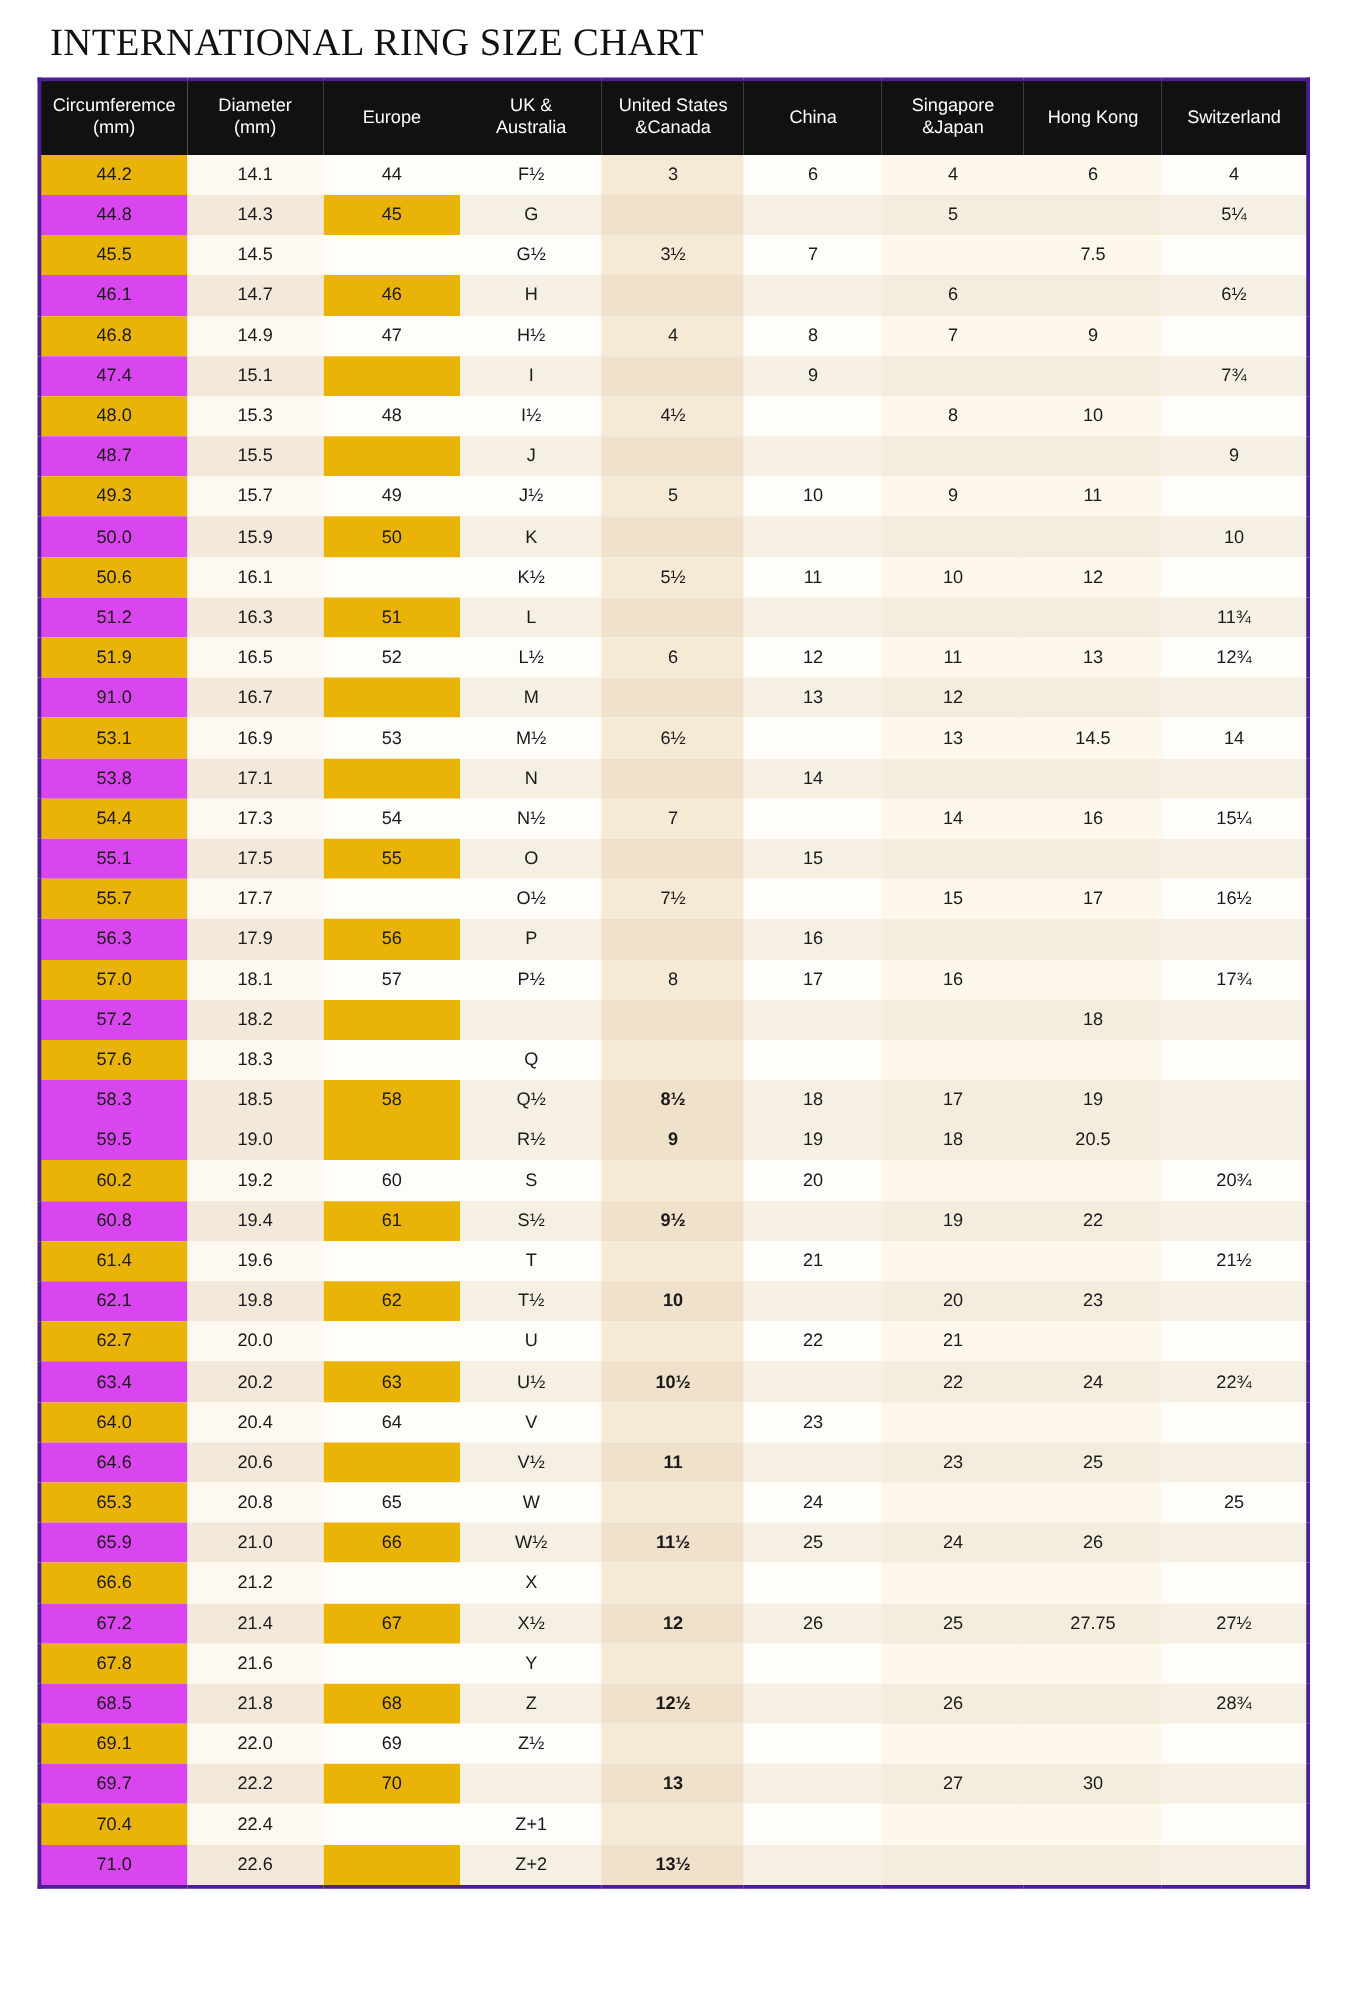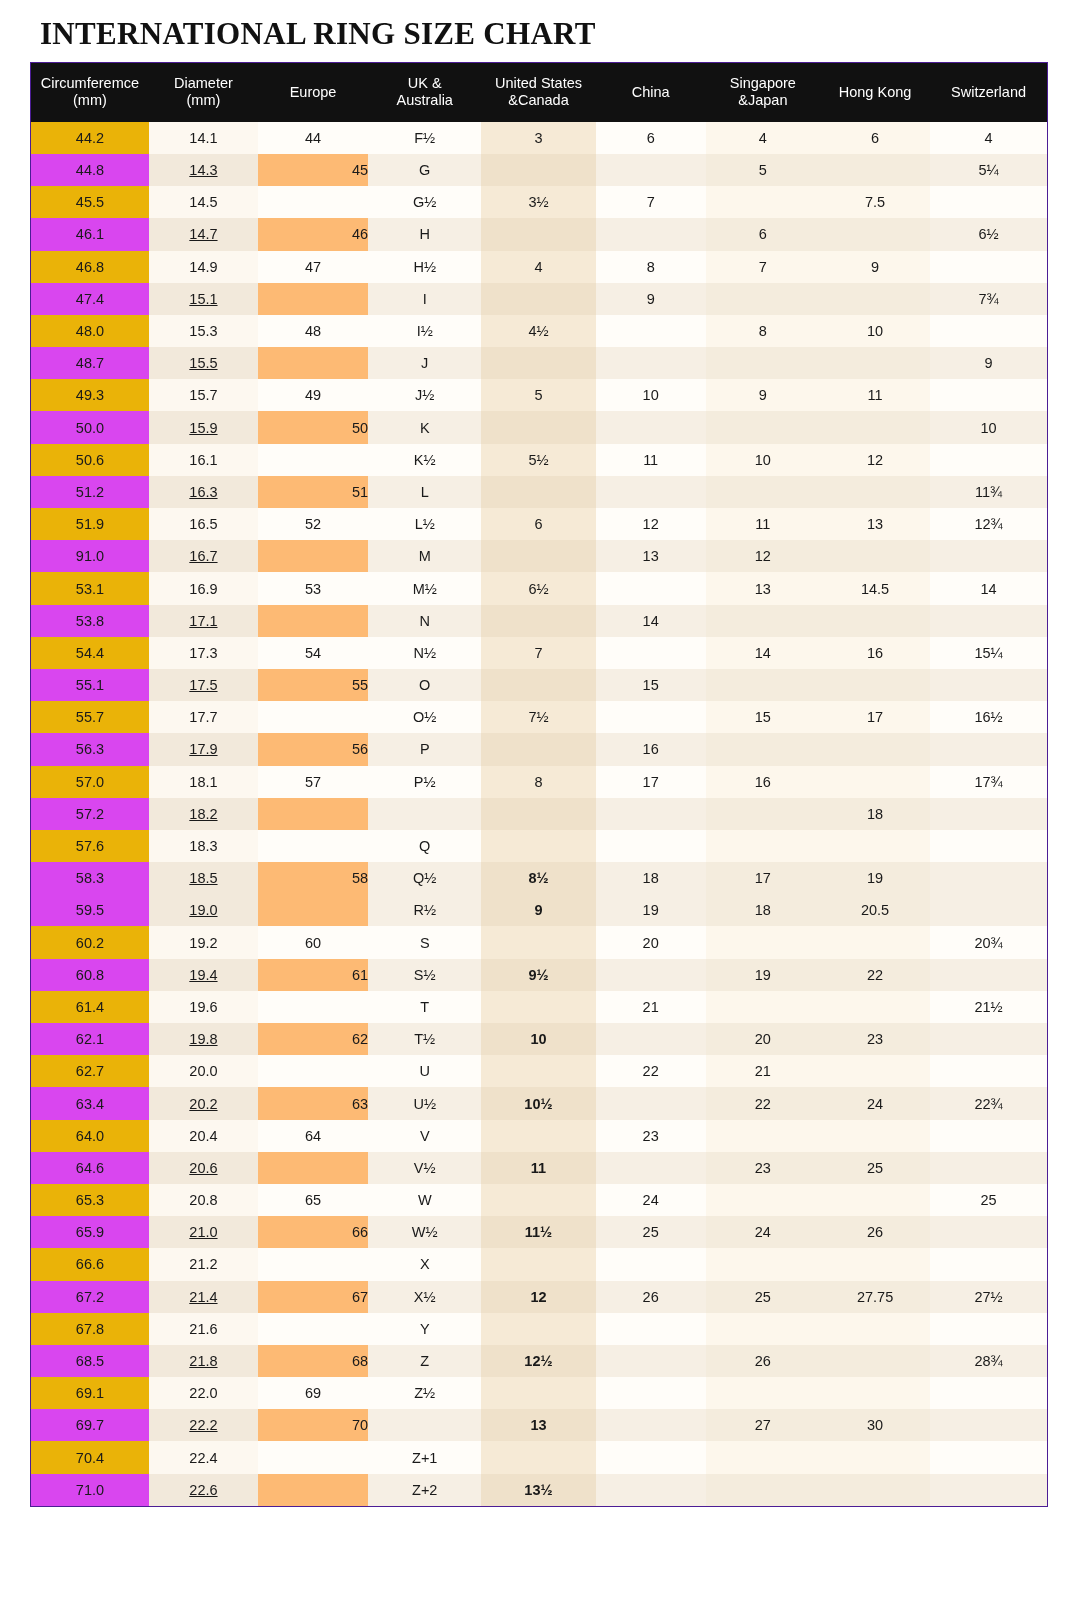--- a/index.html
+++ b/index.html
@@ -16,31 +16,31 @@
   }
   .page {
     width: 1080px;
     height: 1600px;
     box-sizing: border-box;
     padding: 10px 30px 0 30px;
     position: relative;
   }
   .chart-title {
     font-family: "Liberation Serif", serif;
-    font-weight: bold;
+    font-weight: normal;
     font-size: 31px;
     letter-spacing: 0.3px;
     color: #111111;
     margin: 6px 0 10px 10px;
   }
   table.ring-table {
     border-collapse: collapse;
     width: 1018px;
     table-layout: fixed;
-    border: 1px solid #4c1d95;
+    border: 3px solid #4c1d95;
   }
   table.ring-table thead th {
     background: #111111;
     color: #ffffff;
     font-weight: normal;
     font-size: 14.5px;
     line-height: 1.2;
     padding: 12px 2px;
     text-align: center;
     vertical-align: middle;
@@ -67,23 +67,23 @@
   col.c8 { width: 114px; }
 
   
   tbody tr.odd td  { background: #ffffff; }
   tbody tr.even td { background: #f4ece0; }
 
   
   tbody tr.odd  td.col-0 { background: #eab308; }
   tbody tr.even td.col-0 { background: #d946ef; }
   tbody tr.odd  td.col-1 { background: #fdf8f0; }
-  tbody tr.even td.col-1 { background: #f2e9db; text-decoration: underline; }
+  tbody tr.even td.col-1 { background: #f2e9db; }
   tbody tr.odd  td.col-2 { background: #fffdf9; }
-  tbody tr.even td.col-2 { background: #fdba74; text-align: right; }
+  tbody tr.even td.col-2 { background: #eab308; }
   tbody tr.odd  td.col-3 { background: #fffdf9; }
   tbody tr.even td.col-3 { background: #f6efe4; }
   tbody tr.odd  td.col-4 { background: #f6ead6; }
   tbody tr.even td.col-4 { background: #efe1ca; font-weight: bold; }
   tbody tr.odd  td.col-5 { background: #fffdf9; }
   tbody tr.even td.col-5 { background: #f6efe4; }
   tbody tr.odd  td.col-6 { background: #fdf7ec; }
   tbody tr.even td.col-6 { background: #f4ecdd; }
   tbody tr.odd  td.col-7 { background: #fdf7ec; }
   tbody tr.even td.col-7 { background: #f4ecdd; }

